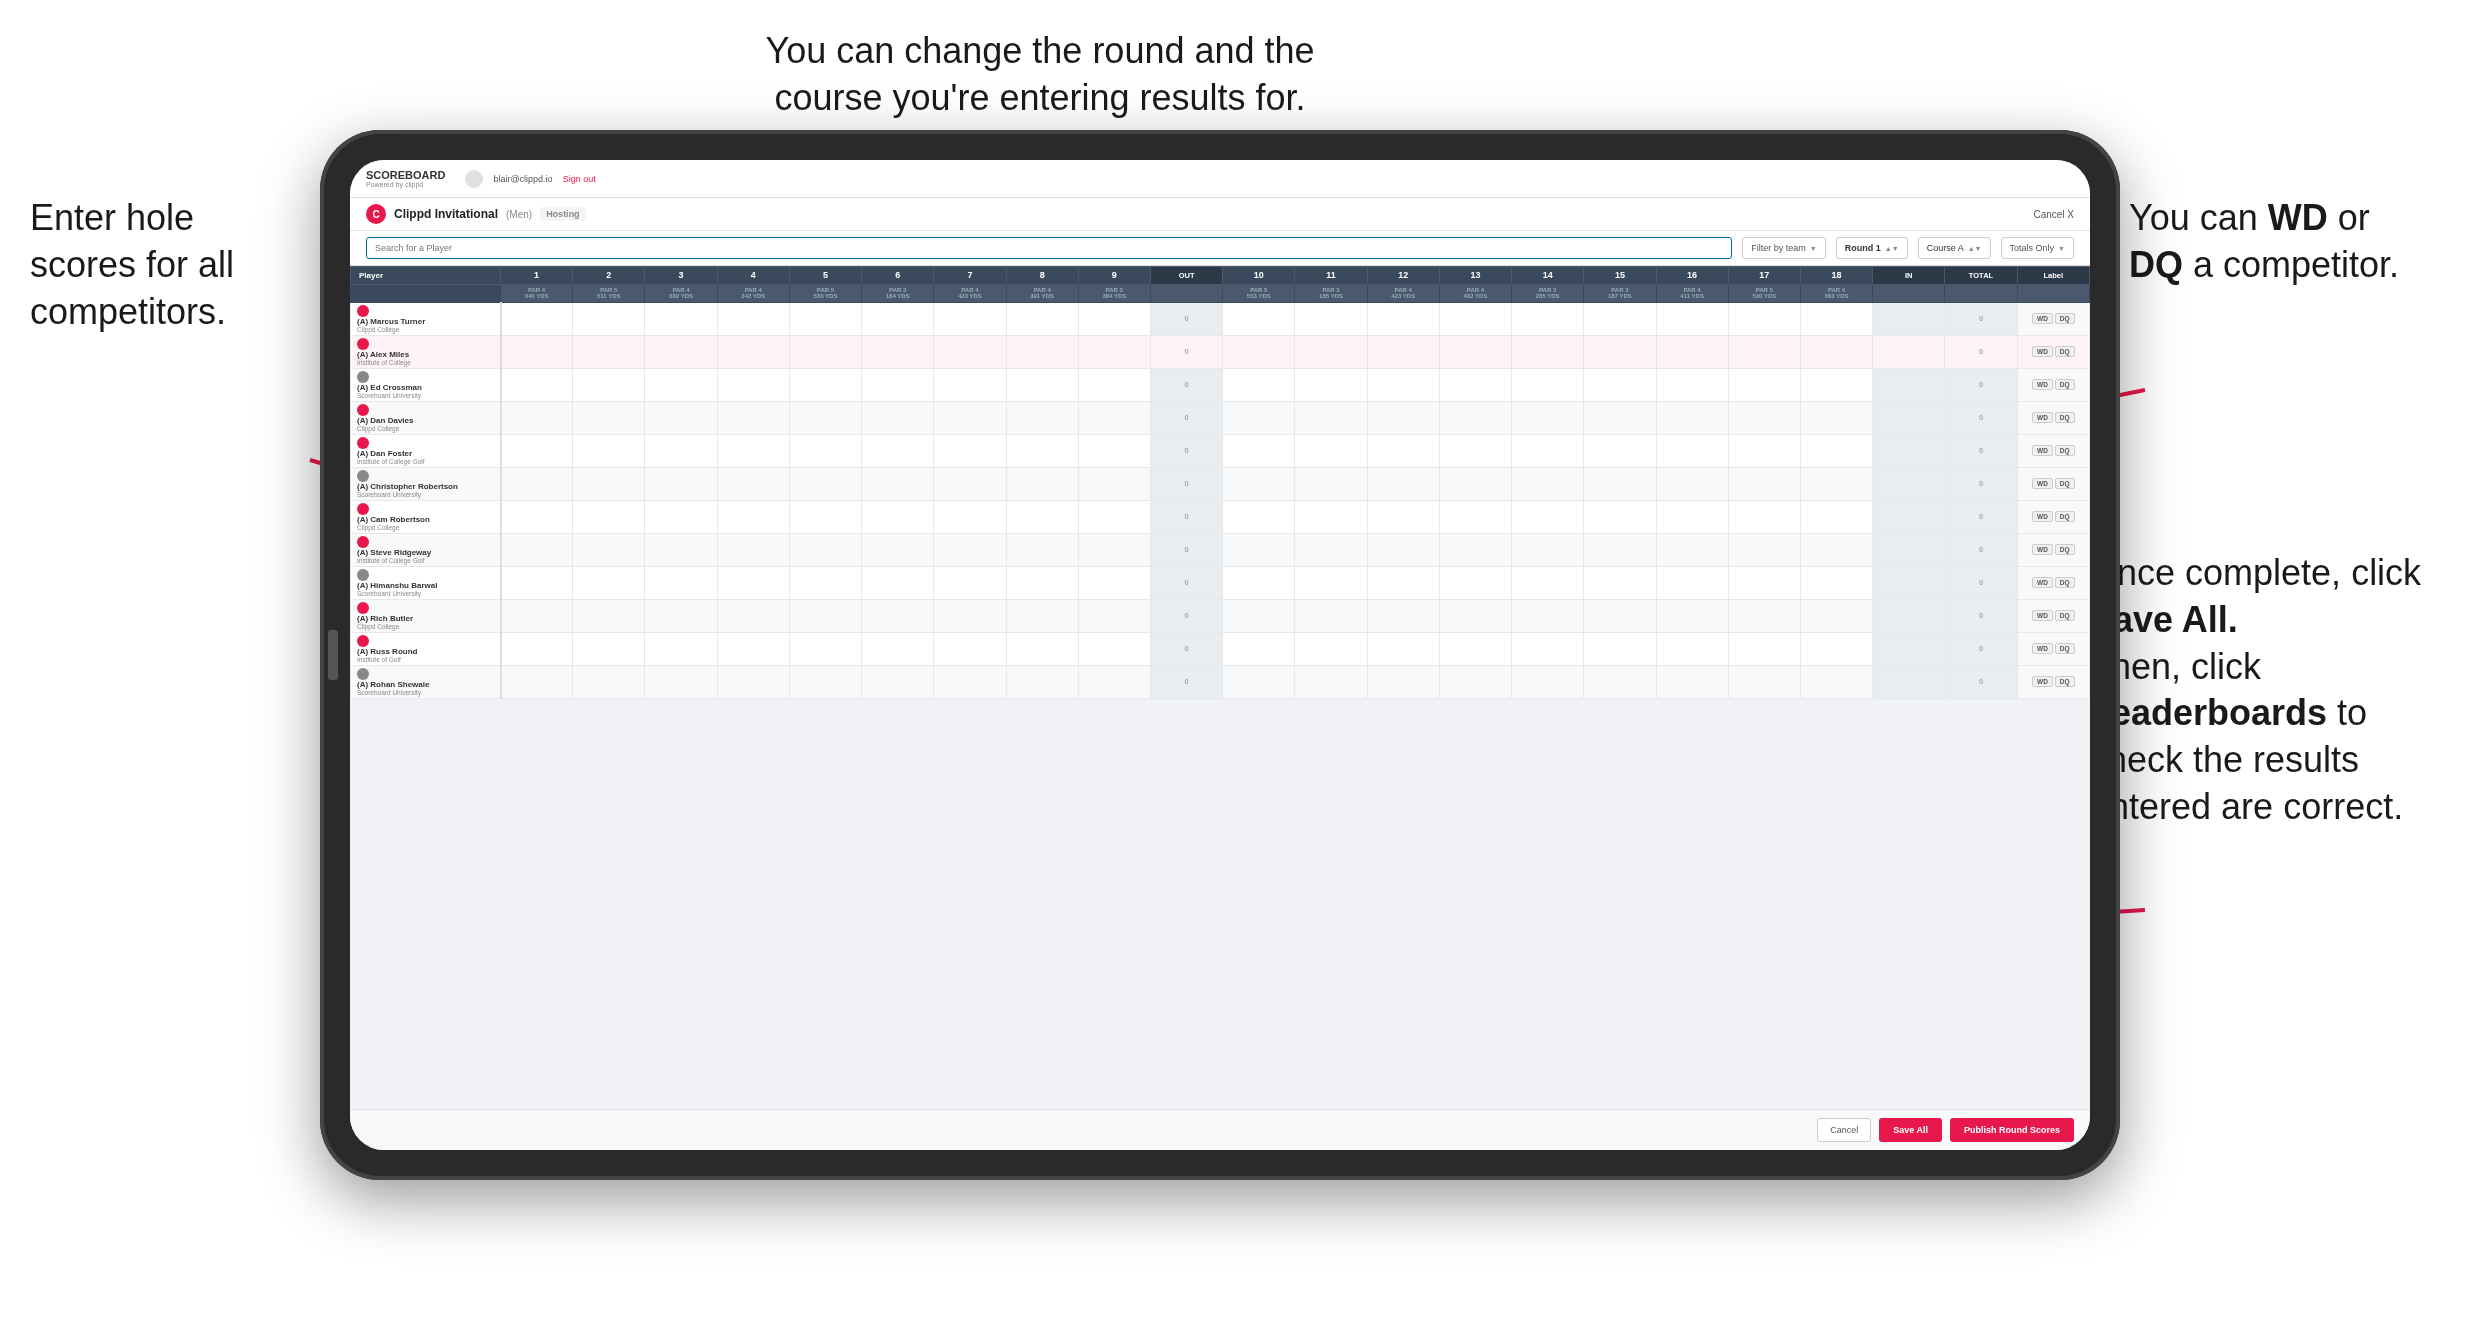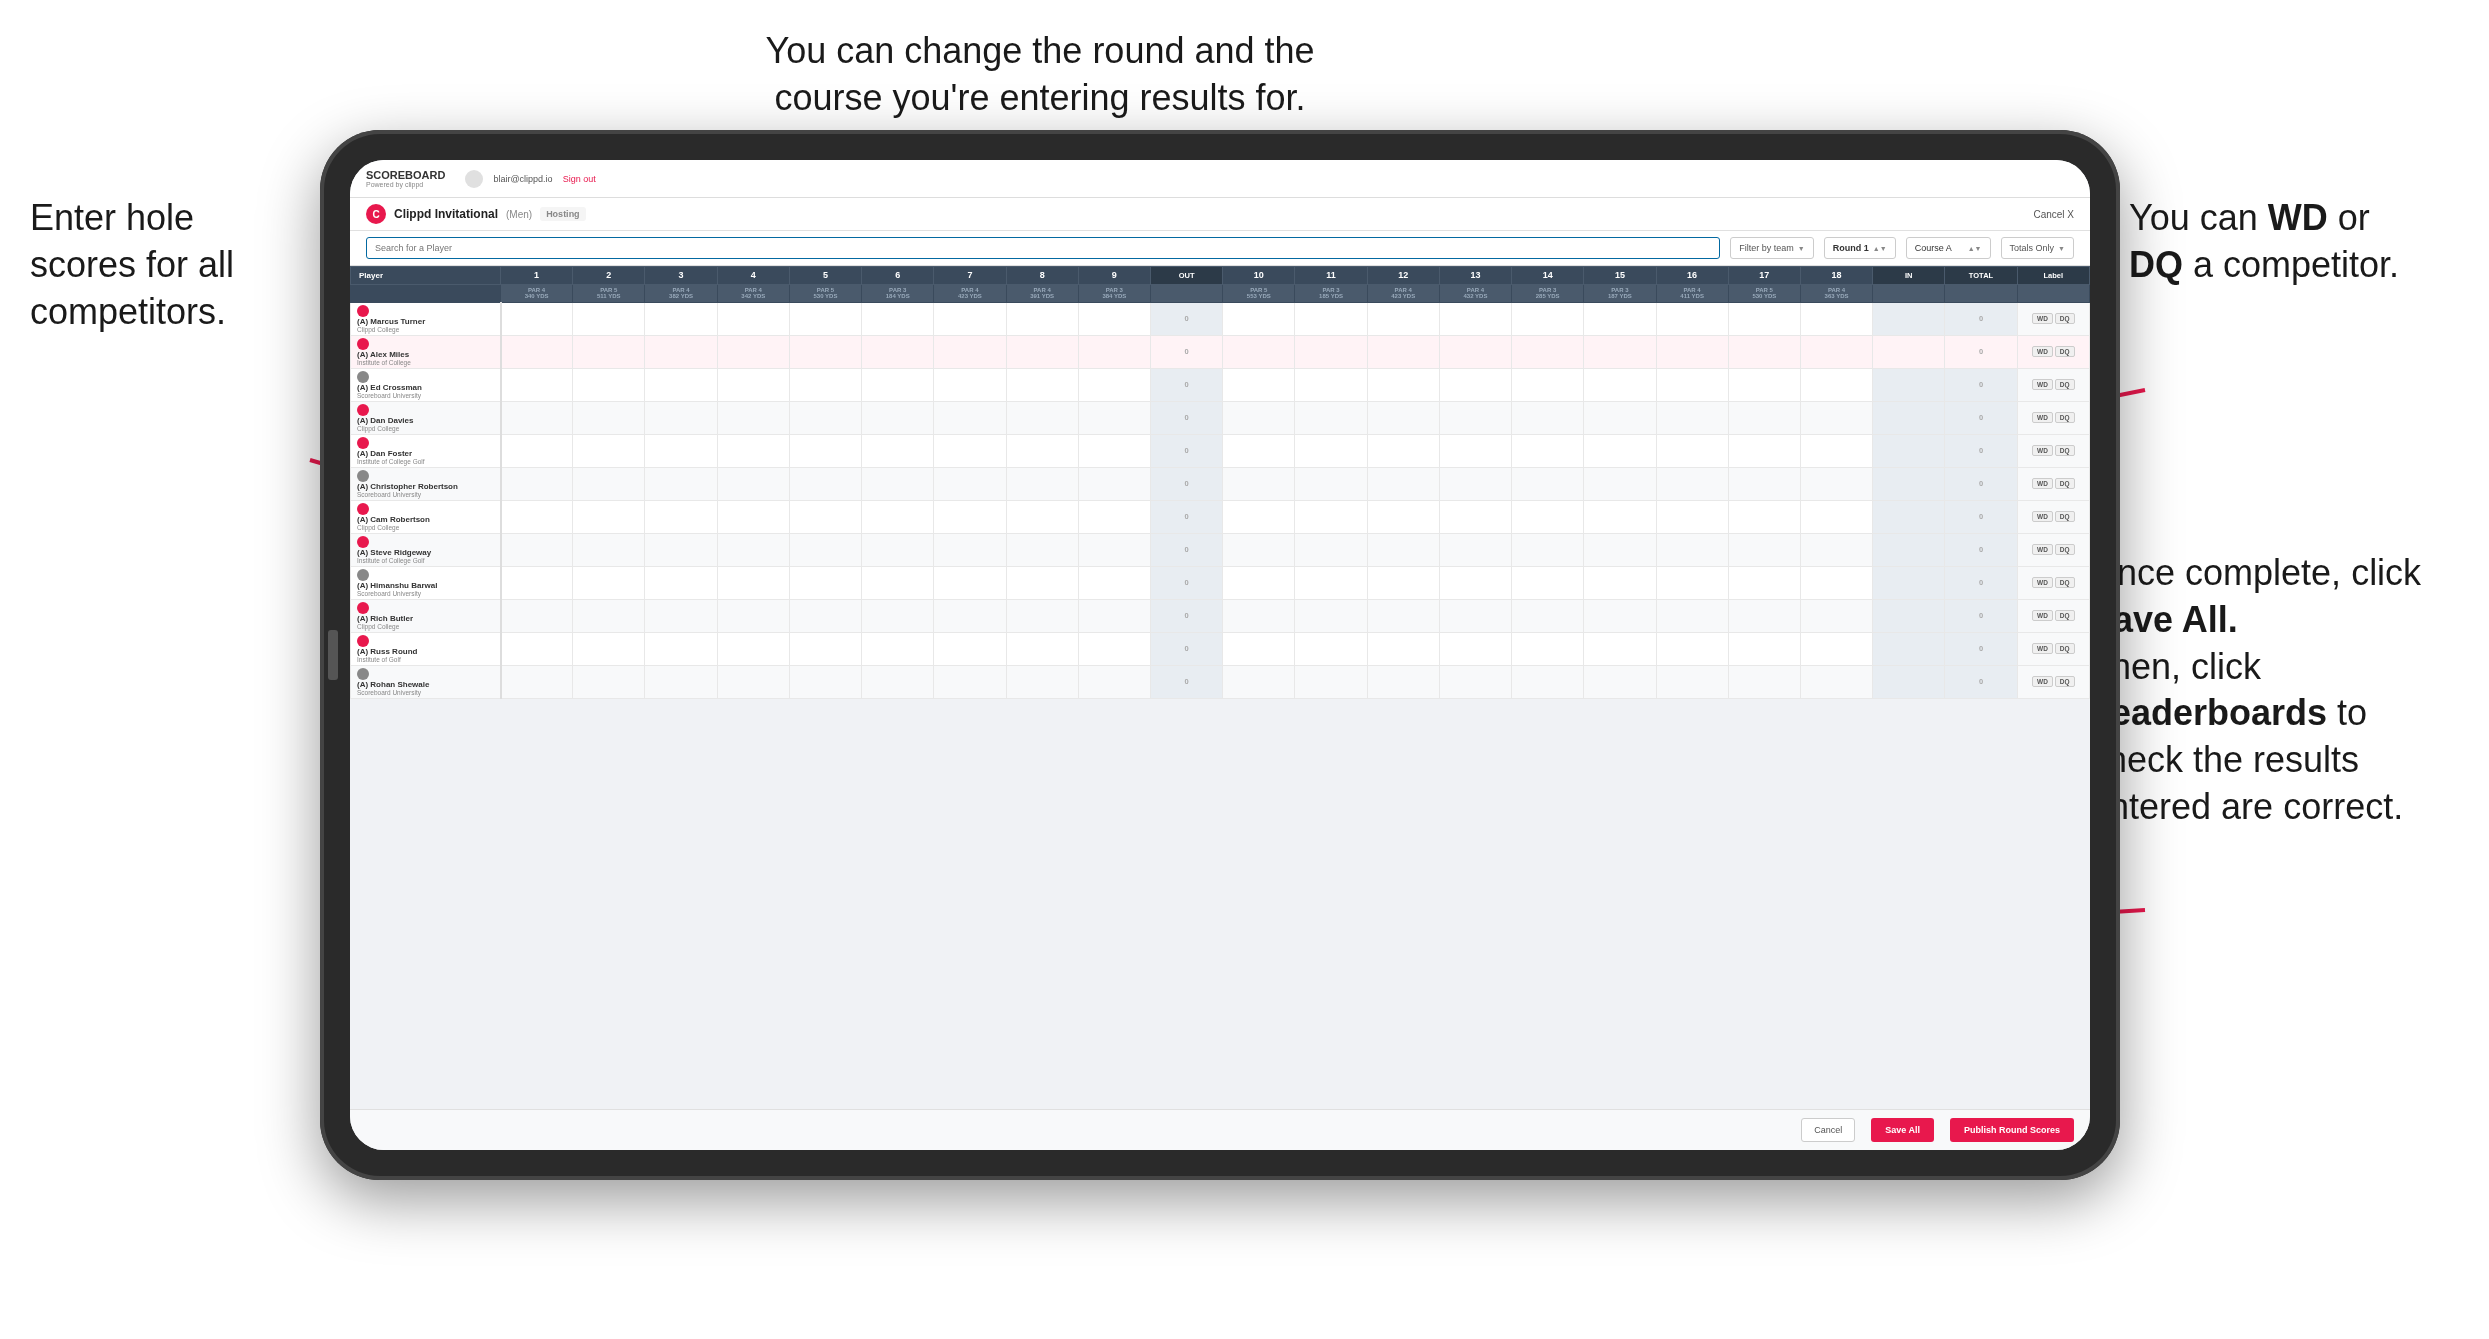--- a/index.html
+++ b/index.html
@@ -264,21 +264,21 @@
       height: 22px;
       border: 1px solid #ccc;
       border-radius: 3px;
       padding: 0 8px;
       font-size: 9px;
       background: #fff;
       color: #333;
       cursor: pointer;
       display: flex;
       align-items: center;
-      gap: 16px;
+      gap: 4px;
     }
     .totals-only {
       height: 22px;
       border: 1px solid #ccc;
       border-radius: 3px;
       padding: 0 8px;
       font-size: 9px;
       background: #fff;
       color: #555;
       cursor: pointer;
@@ -427,21 +427,21 @@
     }
 
     
     .footer-bar {
       background: #f8f9fa;
       border-top: 1px solid #e0e0e0;
       padding: 8px 16px;
       display: flex;
       align-items: center;
       justify-content: flex-end;
-      gap: 16px;
+      gap: 8px;
       flex-shrink: 0;
     }
     .cancel-footer-btn {
       height: 24px;
       padding: 0 12px;
       border: 1px solid #ccc;
       border-radius: 3px;
       background: #fff;
       font-size: 9px;
       color: #555;

